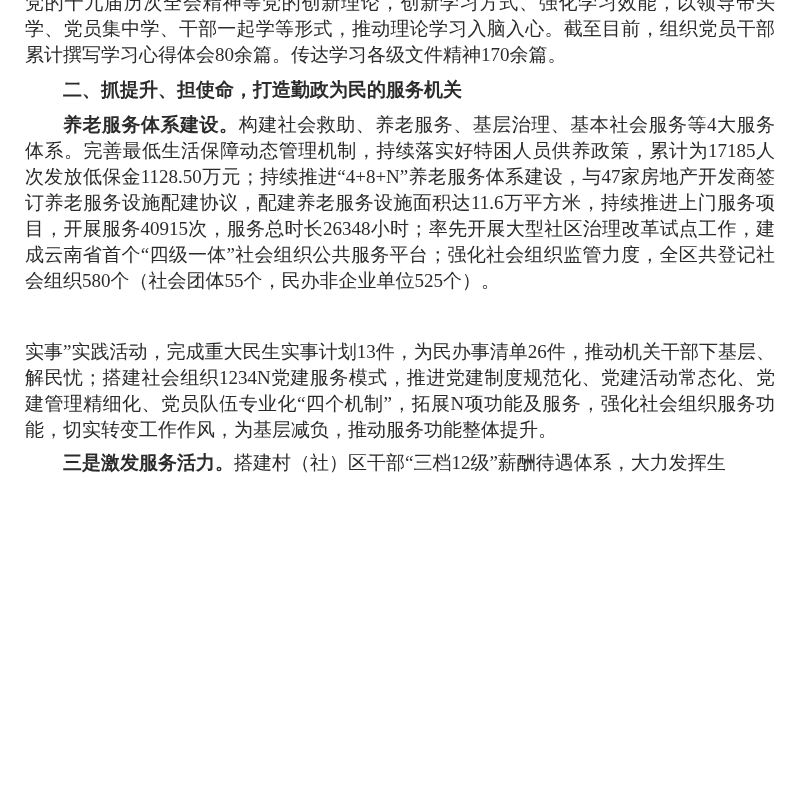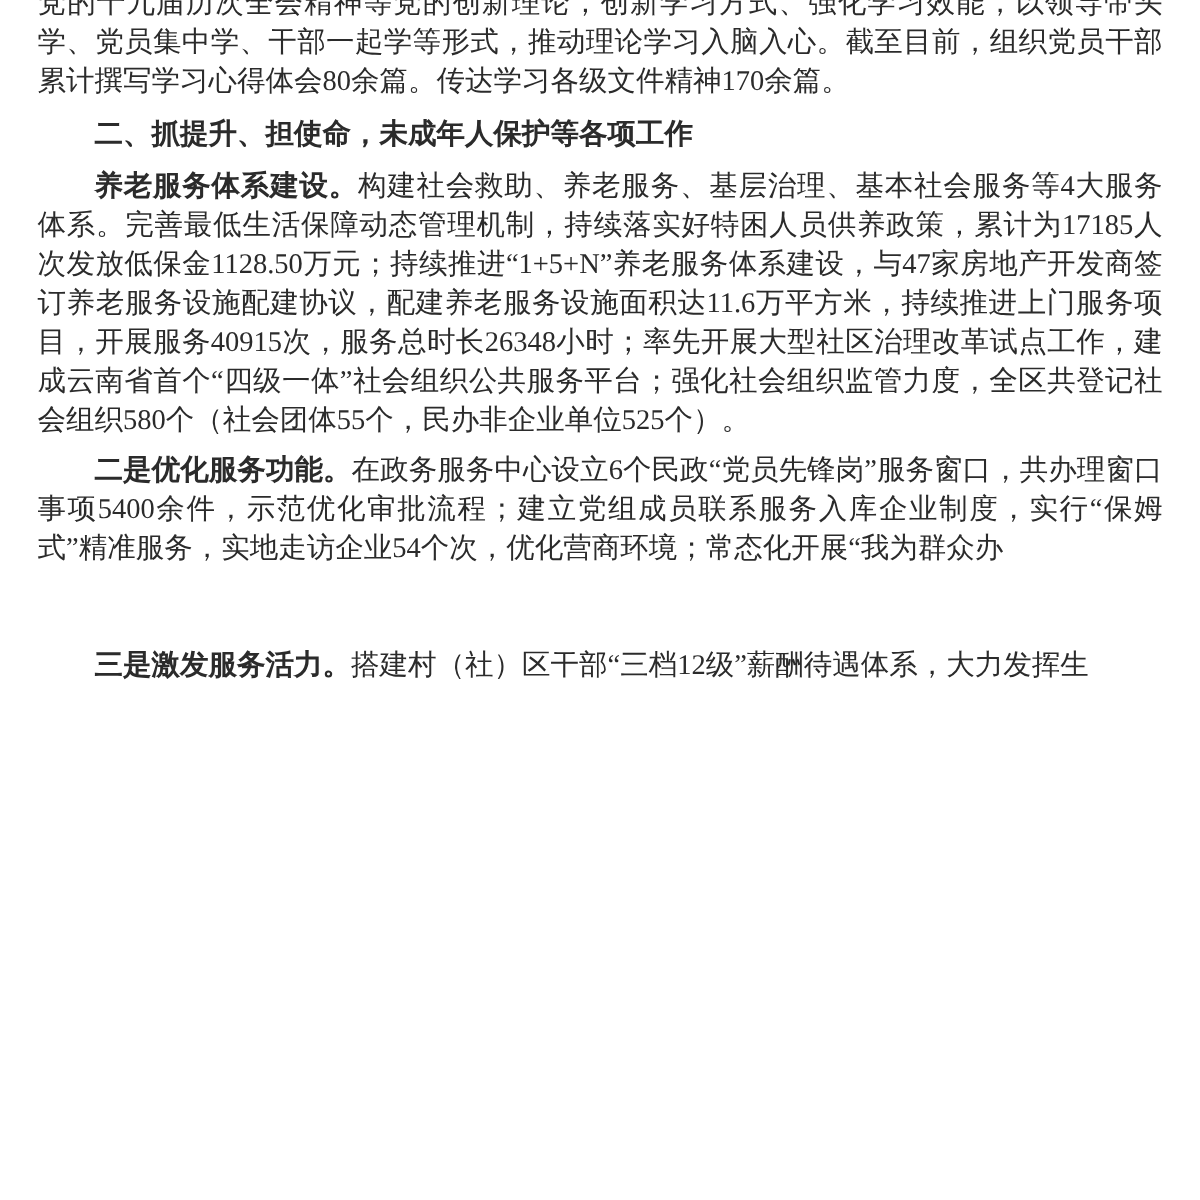--- a/index.html
+++ b/index.html
@@ -49,19 +49,19 @@
   .lead {
     font-weight: bold;
   }
 </style>
 </head>
 <body>
 
 <div id="viewport">
   <div id="document-page">
       <div class="block continuation"><span>党的十九届历次全会精神等党的创新理论，创新学习方式、强化学习效能，以领导带头学、党员集中学、干部一起学等形式，推动理论学习入脑入心。截至目前，组织党员干部累计撰写学习心得体会80余篇。传达学习各级文件精神170余篇。</span></div>
-      <div class="block heading"><span>二、抓提升、担使命，未成年人保护等各项工作</span></div>
-      <div class="block paragraph"><span class="lead">养老服务体系建设。</span><span>构建社会救助、养老服务、基层治理、基本社会服务等4大服务体系。完善最低生活保障动态管理机制，持续落实好特困人员供养政策，累计为17185人次发放低保金1128.50万元；持续推进“1+5+N”养老服务体系建设，与47家房地产开发商签订养老服务设施配建协议，配建养老服务设施面积达11.6万平方米，持续推进上门服务项目，开展服务40915次，服务总时长26348小时；率先开展大型社区治理改革试点工作，建成云南省首个“四级一体”社会组织公共服务平台；强化社会组织监管力度，全区共登记社会组织580个（社会团体55个，民办非企业单位525个）。</span></div>
-      <div class="block paragraph"><span class="lead">二是优化服务功能。</span><span>在政务服务中心设立6个民政“党员先锋岗”服务窗口，共办理窗口事项5400余件，示范优化审批流程；建立党组成员联系服务入库企业制度，实行“保姆式”精准服务，实地走访企业54个次，优化营商环境；常态化开展“我为群众办</span></div>
+      <div class="block heading"><span>二、抓提升、担使命，打造勤政为民的服务机关</span></div>
+      <div class="block paragraph"><span class="lead">养老服务体系建设。</span><span>构建社会救助、养老服务、基层治理、基本社会服务等4大服务体系。完善最低生活保障动态管理机制，持续落实好特困人员供养政策，累计为17185人次发放低保金1128.50万元；持续推进“4+8+N”养老服务体系建设，与47家房地产开发商签订养老服务设施配建协议，配建养老服务设施面积达11.6万平方米，持续推进上门服务项目，开展服务40915次，服务总时长26348小时；率先开展大型社区治理改革试点工作，建成云南省首个“四级一体”社会组织公共服务平台；强化社会组织监管力度，全区共登记社会组织580个（社会团体55个，民办非企业单位525个）。</span></div>
       <div class="block pagebreak"></div>
+      <div class="block continuation"><span>实事”实践活动，完成重大民生实事计划13件，为民办事清单26件，推动机关干部下基层、解民忧；搭建社会组织1234N党建服务模式，推进党建制度规范化、党建活动常态化、党建管理精细化、党员队伍专业化“四个机制”，拓展N项功能及服务，强化社会组织服务功能，切实转变工作作风，为基层减负，推动服务功能整体提升。</span></div>
       <div class="block paragraph"><span class="lead">三是激发服务活力。</span><span>搭建村（社）区干部“三档12级”薪酬待遇体系，大力发挥生</span></div>
     </div>
 </div>
 
 </body></html>

